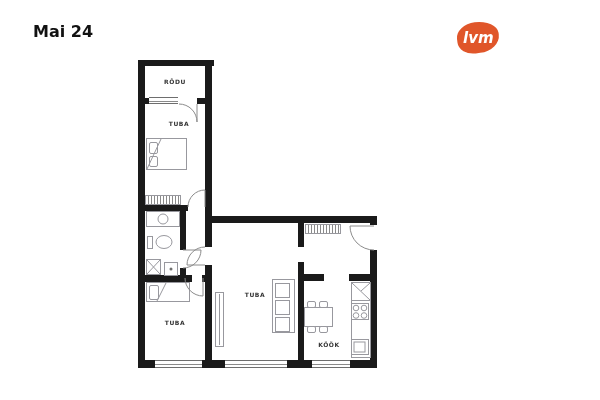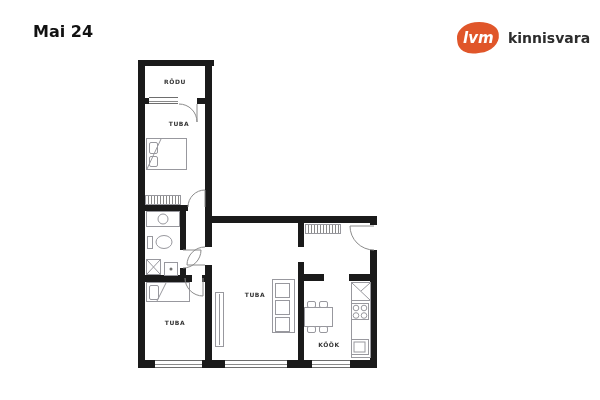--- a/index.html
+++ b/index.html
@@ -31,21 +31,20 @@
 <body>
 
 <div class="page">
 
   <div class="title">Mai 24</div>
 
   <div class="logo">
     <div class="logo-blob">
       <span class="logo-mark">lvm</span>
     </div>
-    <div class="logo-name">kinnisvara</div>
   </div>
 
   <div class="plan">
 
     <div class="wall" style="left:138px;top:60px;width:7px;height:308px;"></div>
     <div class="wall" style="left:138px;top:60px;width:76px;height:6px;"></div>
     <div class="wall" style="left:205px;top:60px;width:7px;height:163px;"></div>
     <div class="wall" style="left:205px;top:216px;width:172px;height:7px;"></div>
     <div class="wall" style="left:370px;top:216px;width:7px;height:9px;"></div>
     <div class="wall" style="left:370px;top:250px;width:7px;height:118px;"></div>

